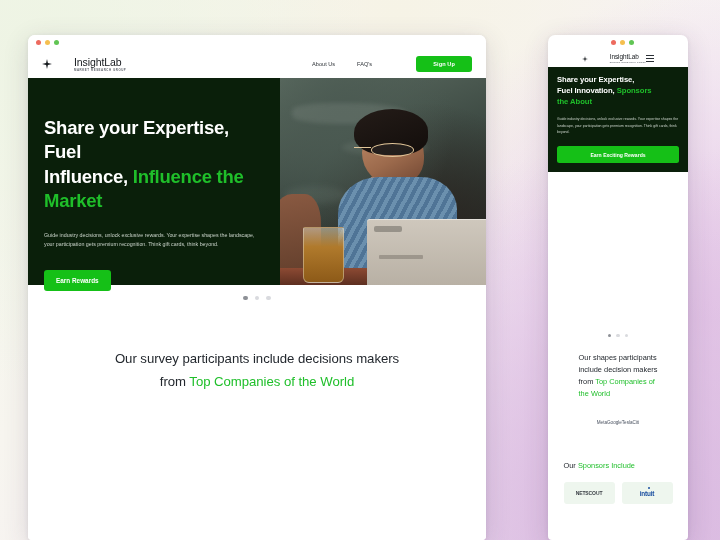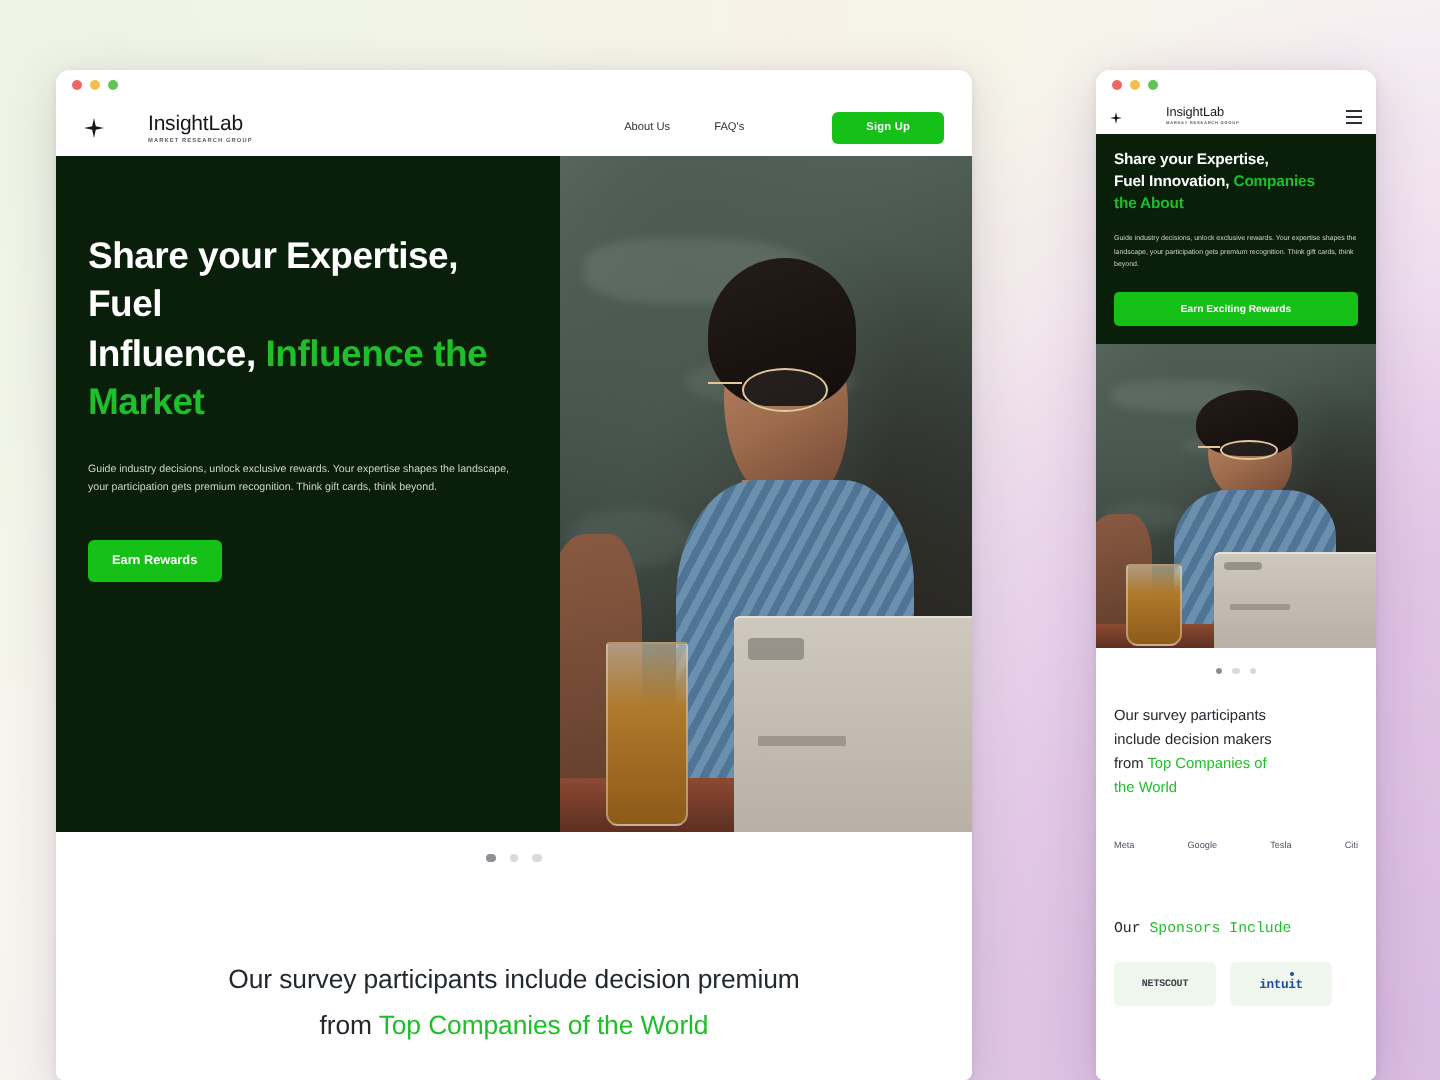--- a/index.html
+++ b/index.html
@@ -82,21 +82,21 @@
     border: none;
     border-radius: 3px;
     padding: 5px 17px;
     cursor: pointer;
     letter-spacing: .1px;
   }
 
   
   .d-hero {
     flex: 0 0 auto;
-    height: 338px;
+    height: 207px;
     display: flex;
     background: #0a1f0a;
     position: relative;
     border-radius: 27px;
   }
   .d-hero-left {
     width: 252px;
     background: #0a1f0a;
     padding: 38px 0 0 16px;
     position: relative;
@@ -253,21 +253,21 @@
   .brand-row span {
     font-size: 9px;
     color: #4a5260;
     font-weight: 400;
   }
 
   
   #mobile-window {
     left: 548px; top: 35px;
     width: 140px; height: 505px;
-    display: flex; flex-direction: column;
+    display: flex; flex-direction: column; align-items: center;
   }
   .m-nav {
     height: 17px; background: #fff;
     display: flex; align-items: center;
     padding: 0 7px; flex: 0 0 auto;
   }
   .m-logo-name { font-size: 6.4px; font-weight: 500; color: #14181c; display: block; letter-spacing: -.05px; }
   .m-logo-tag { font-size: 2.1px; color: #5c6168; letter-spacing: .35px; display: block; margin-top: 1px; font-weight: 600;}
   .hamburger { margin-left: auto; display: flex; flex-direction: column; gap: 1.6px; cursor: pointer; }
   .hamburger i { display: block; width: 8px; height: 1px; background: #2b3036; }
@@ -305,21 +305,21 @@
   .m-companies { background: #fff; padding: 6px 9px 0 9px; flex: 0 0 auto; }
   .m-companies h2 {
     font-size: 7.4px; font-weight: 400; color: #23282e; line-height: 1.62;
   }
   .m-brand-row {
     display: flex; justify-content: space-between;
     padding: 20px 9px 0 9px; background: #fff;
     flex: 0 0 auto;
   }
   .m-brand-row span { font-size: 4.6px; color: #4a5260; }
-  .m-sponsors { background: #fff; padding: 36px 9px 0 9px; flex: 1; font-family: Liberation Mono, monospace; }
+  .m-sponsors { background: #fff; padding: 36px 9px 0 9px; flex: 1; }
   .m-sponsors h2 { font-size: 7.4px; font-weight: 400; color: #23282e; }
   .sponsor-cards { display: flex; gap: 7px; margin-top: 12px; }
   .sponsor-card {
     width: 51px; height: 22px;
     background: #eef6ee; border-radius: 3px;
     display: flex; align-items: center; justify-content: center;
   }
   .sponsor-card .netscout { font-size: 5px; font-weight: 700; color: #3a3f45; letter-spacing: -.1px; }
   .sponsor-card .intuit { font-size: 6.4px; font-weight: 700; color: #1a4fa0; letter-spacing: -.2px; position: relative; }
   .sponsor-card .intuit:after {
@@ -392,21 +392,21 @@
   </section>
 
   <div class="d-carousel">
     <span class="cdot active"></span>
     <span class="cdot"></span>
     <span class="cdot"></span>
   </div>
 
   <section class="d-companies">
     <h2>
-      <span>Our survey participants include decision premium</span><br>
+      <span>Our survey participants include decisions makers</span><br>
       <span>from </span><span class="accent">Top Companies of the World</span>
     </h2>
   </section>
 </div>
 
 <div class="window" id="mobile-window">
 
   <div class="chrome-bar">
     <span class="dot red"></span>
     <span class="dot yellow"></span>
@@ -428,21 +428,21 @@
     <span class="hamburger">
       <i></i>
       <i></i>
       <i></i>
     </span>
   </div>
 
   <section class="m-hero">
     <h1>
       <span>Share your Expertise,</span><br>
-      <span>Fuel Innovation, </span><span class="accent">Companies</span><br>
+      <span>Fuel Innovation, </span><span class="accent">Sponsors</span><br>
       <span class="accent">the About</span>
     </h1>
     <p>Guide industry decisions, unlock exclusive rewards. Your expertise shapes the landscape, your participation gets premium recognition. Think gift cards, think beyond.</p>
     <button class="m-earn-btn">Earn Exciting Rewards</button>
   </section>
 
   <div class="m-photo-wrap">
     <div class="photo">
       <span class="chalk1"></span>
       <span class="chalk2"></span>
@@ -463,21 +463,21 @@
   </div>
 
   <div class="m-carousel">
     <span class="m-cdot active"></span>
     <span class="m-cdot"></span>
     <span class="m-cdot"></span>
   </div>
 
   <section class="m-companies">
     <h2>
-      <span>Our survey participants</span><br>
+      <span>Our shapes participants</span><br>
       <span>include decision makers</span><br>
       <span>from </span><span class="accent">Top Companies of</span><br>
       <span class="accent">the World</span>
     </h2>
   </section>
 
   <div class="m-brand-row">
     <span>Meta</span>
     <span>Google</span>
     <span>Tesla</span>

